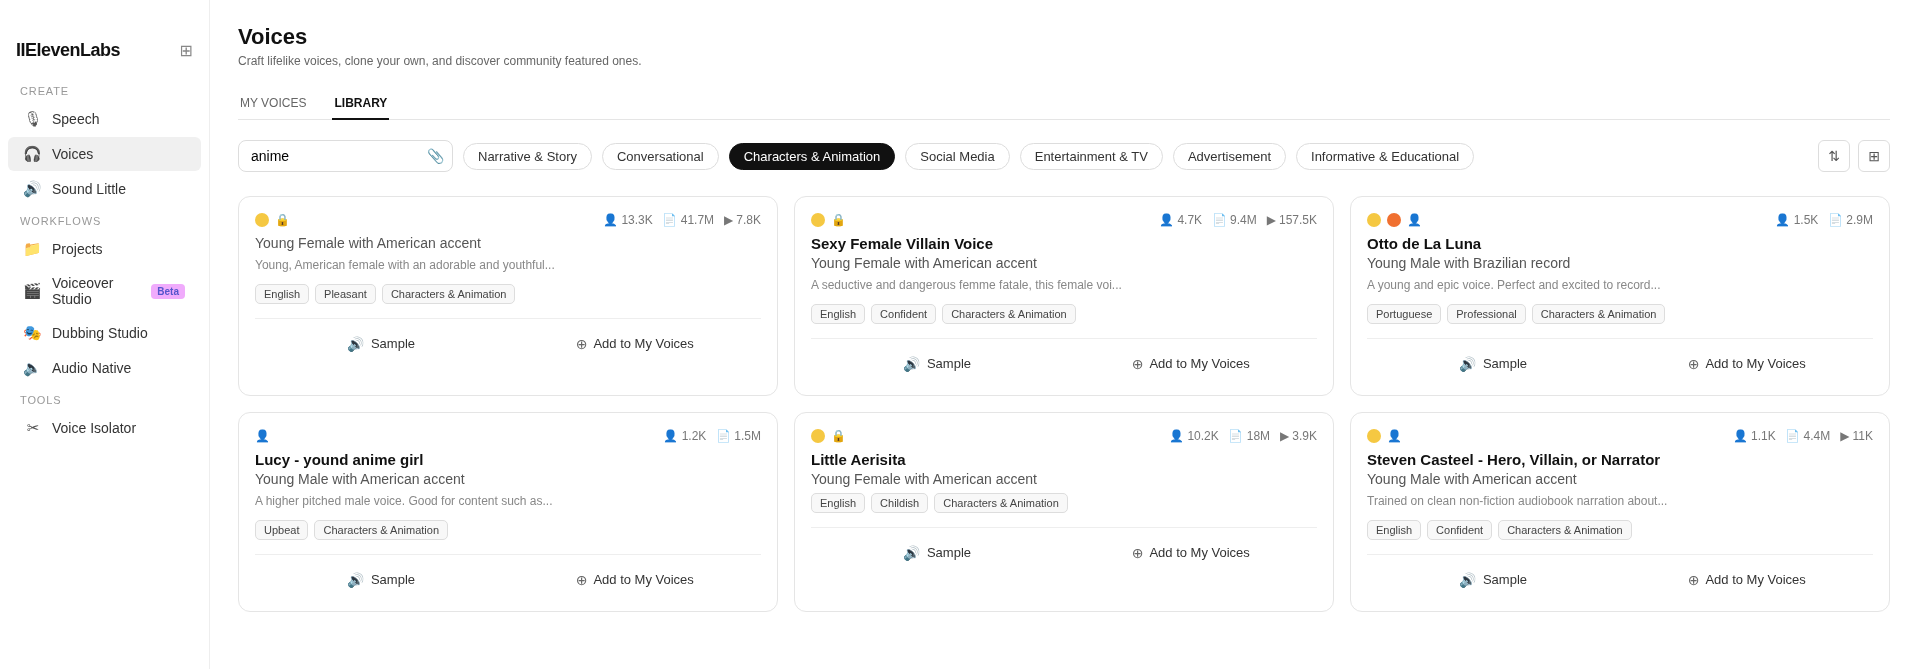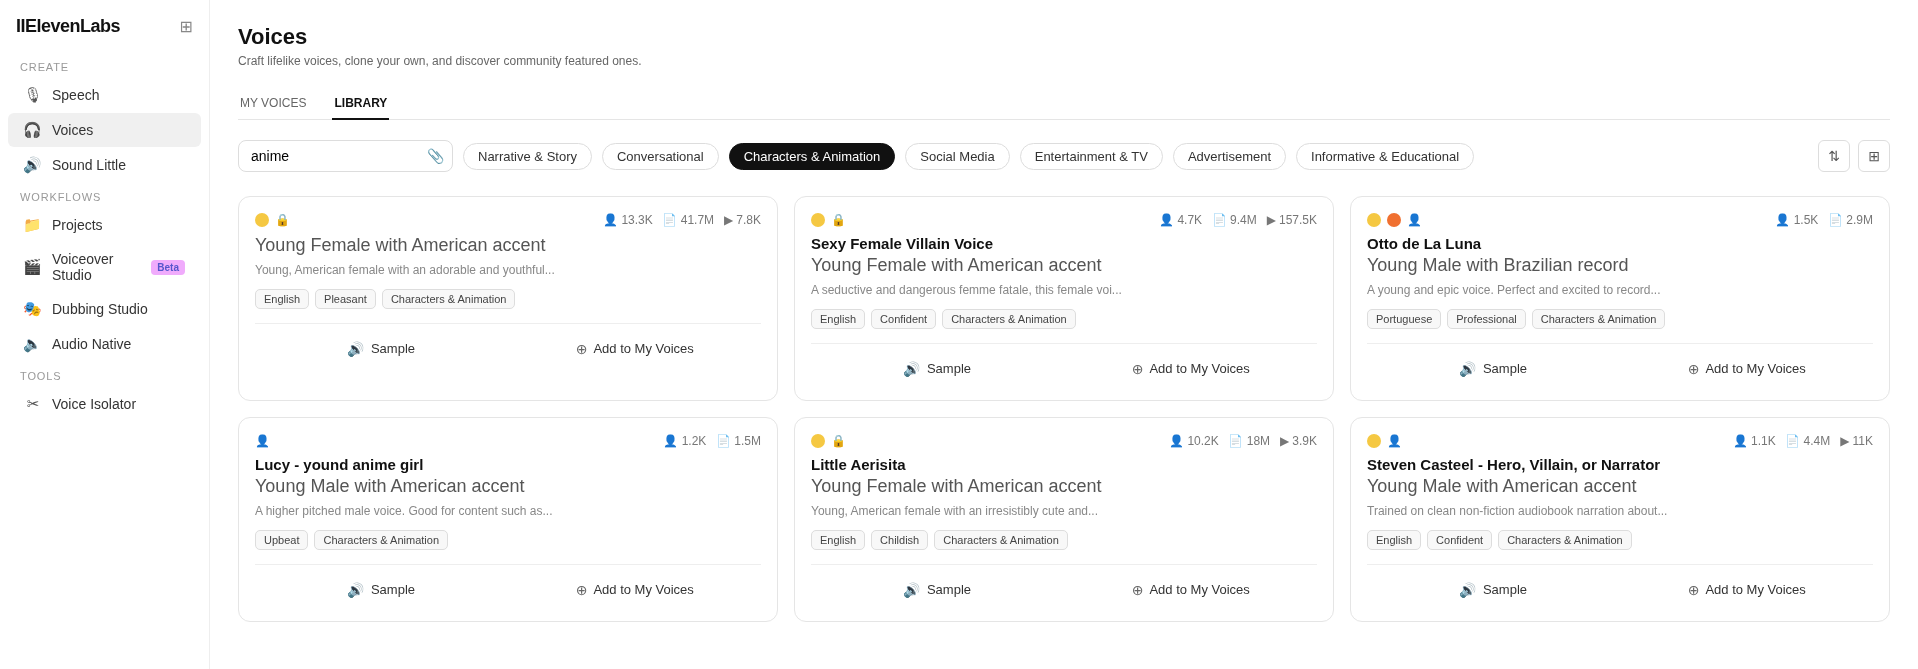--- a/index.html
+++ b/index.html
@@ -1,20 +1,20 @@
 <!DOCTYPE html>
 <html><head>
   <meta charset="utf-8">
   <style>
     * { box-sizing: border-box; margin: 0; padding: 0; }
     body { font-family: -apple-system, BlinkMacSystemFont, 'Segoe UI', sans-serif; background: #fff; color: #111; font-size: 14px; display: flex; height: 669px; overflow: hidden; }
 
     
     .sidebar { width: 210px; min-width: 210px; background: #fff; border-right: 1px solid #eee; display: flex; flex-direction: column; padding: 16px 0; height: 100%; }
-    .sidebar-logo { display: flex; align-items: center; justify-content: space-between; padding: 0 16px 16px; }
+    .sidebar-logo { display: flex; align-items: center; justify-content: space-between; padding: 0 16px 16px; margin-top: 24px; }
     .logo-text { font-size: 18px; font-weight: 700; letter-spacing: -0.5px; }
     .logo-icon { color: #888; cursor: pointer; font-size: 16px; }
     .sidebar-section-label { font-size: 11px; font-weight: 400; color: #999; padding: 8px 20px 4px; letter-spacing: 0.08em; text-transform: uppercase; }
     .sidebar-item { display: flex; align-items: center; gap: 10px; padding: 8px 16px; cursor: pointer; border-radius: 6px; margin: 1px 8px; color: #333; }
     .sidebar-item.active { background: #f0f0f0; font-weight: 500; }
     .sidebar-item-icon { width: 18px; height: 18px; display: flex; align-items: center; justify-content: center; color: #555; font-size: 15px; }
     .sidebar-item-label { font-size: 14px; }
     .badge { background: #f0abfc; color: #5555cc; font-size: 10px; font-weight: 600; padding: 2px 6px; border-radius: 4px; margin-left: 4px; }
 
     
@@ -42,21 +42,21 @@
     .voice-card { border: 1px solid #e5e5e5; border-radius: 12px; padding: 16px; background: #fff; }
     .card-header { display: flex; align-items: center; justify-content: space-between; margin-bottom: 8px; }
     .card-badges-left { display: flex; gap: 6px; align-items: center; }
     .dot-badge { width: 14px; height: 14px; border-radius: 50%; display: inline-block; }
     .dot-yellow { background: #f5c842; }
     .dot-orange { background: #f07030; }
     .lock-icon { color: #aaa; font-size: 12px; }
     .card-stats { display: flex; gap: 10px; font-size: 12px; color: #777; align-items: center; }
     .stat-item { display: flex; align-items: center; gap: 3px; }
     .card-name { font-size: 15px; font-weight: 700; margin-bottom: 3px; }
-    .card-accent { font-size: 18px; color: #555; margin-bottom: 6px; }
+    .card-accent { font-size: 14px; color: #555; margin-bottom: 6px; }
     .card-desc { font-size: 12px; color: #888; margin-bottom: 10px; line-height: 1.4; white-space: nowrap; overflow: hidden; text-overflow: ellipsis; }
     .card-tags { display: flex; gap: 6px; flex-wrap: wrap; margin-bottom: 14px; }
     .tag { font-size: 11px; padding: 3px 8px; border-radius: 5px; border: 1px solid #ddd; color: #444; background: #f8f8f8; }
     .card-actions { display: grid; grid-template-columns: 1fr 1fr; gap: 1px; border-top: 1px solid #eee; padding-top: 10px; }
     .card-btn { display: flex; align-items: center; justify-content: center; gap: 6px; padding: 7px; font-size: 13px; color: #333; cursor: pointer; border-radius: 6px; border: none; background: none; }
     .card-btn .btn-icon { font-size: 14px; color: #666; }
   </style>
 </head>
 <body>
 
@@ -289,21 +289,20 @@
       <span>👤</span> 10.2K
     </span>
     <span class="stat-item">
       <span>📄</span> 18M
     </span>
     <span class="stat-item"><span>▶</span> 3.9K</span>
   </div>
     </div>
     <div class="card-name">Little Aerisita</div>
     <div class="card-accent">Young Female with American accent</div>
-    <div class="card-desc">Young, American female with an irresistibly cute and...</div>
     <div class="card-tags">
           <span class="tag">English</span>
           <span class="tag">Childish</span>
           <span class="tag">Characters &amp; Animation</span>
         </div>
     <div class="card-actions">
       <button class="card-btn">
         <span class="btn-icon">🔊</span>
         <span>Sample</span>
       </button>

